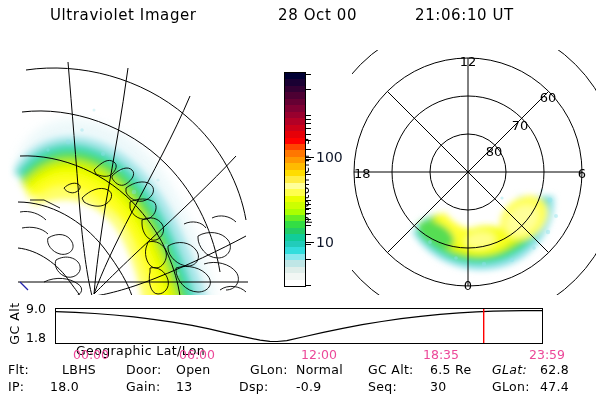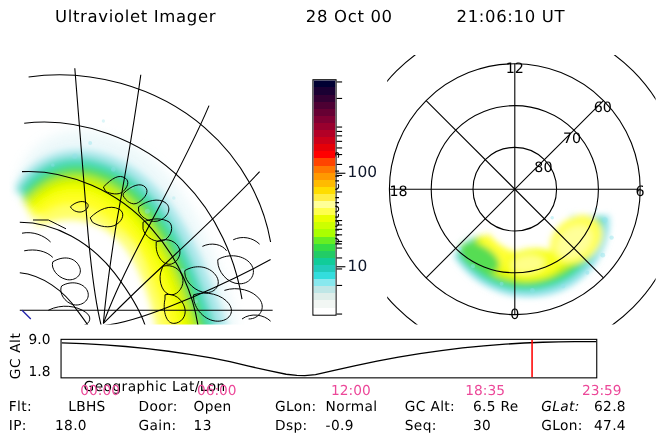--- a/index.html
+++ b/index.html
@@ -406,21 +406,21 @@
       <span class="status-cell status-row0" style="left: 250px;">GLon:</span>
       <span class="status-cell status-row0" style="left: 296px;">Normal</span>
       <span class="status-cell status-row0" style="left: 368px;">GC Alt:</span>
       <span class="status-cell status-row0" style="left: 430px;">6.5 Re</span>
       <span class="status-cell status-row0" style="left: 492px; font-style: italic;">GLat:</span>
       <span class="status-cell status-row0" style="left: 540px;">62.8</span>
       <span class="status-cell status-row1" style="left: 8px;">IP:</span>
       <span class="status-cell status-row1" style="left: 50px;">18.0</span>
       <span class="status-cell status-row1" style="left: 126px;">Gain:</span>
       <span class="status-cell status-row1" style="left: 176px;">13</span>
-      <span class="status-cell status-row1" style="left: 250px;">Dsp:</span>
+      <span class="status-cell status-row1" style="left: 239px;">Dsp:</span>
       <span class="status-cell status-row1" style="left: 296px;">-0.9</span>
       <span class="status-cell status-row1" style="left: 368px;">Seq:</span>
       <span class="status-cell status-row1" style="left: 430px;">30</span>
       <span class="status-cell status-row1" style="left: 492px;">GLon:</span>
       <span class="status-cell status-row1" style="left: 540px;">47.4</span>
     </div>
 
 </div>
 
 </body></html>

